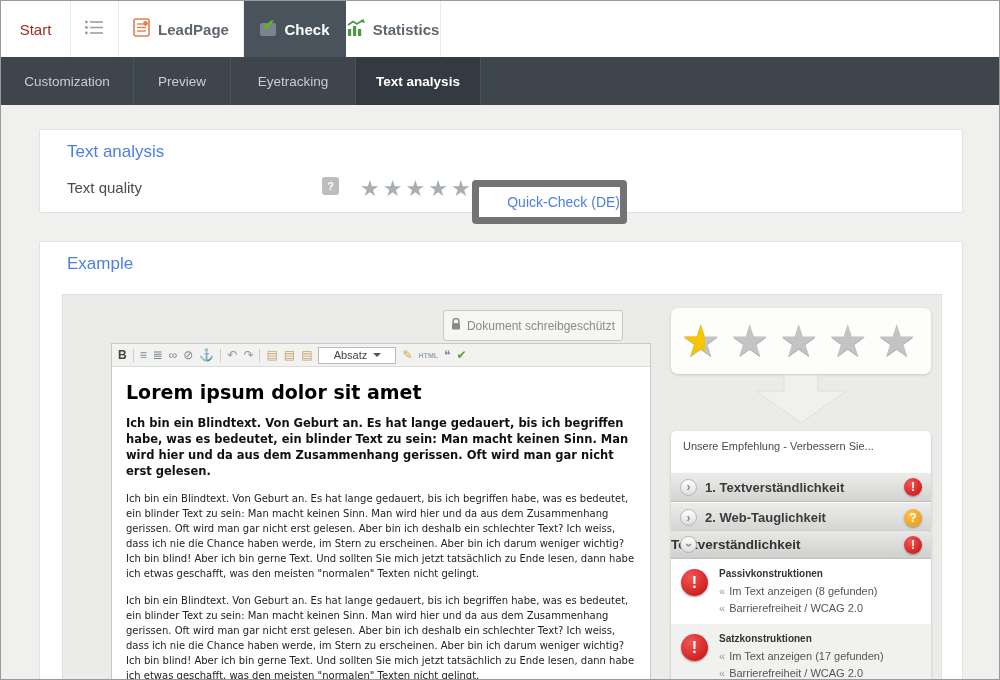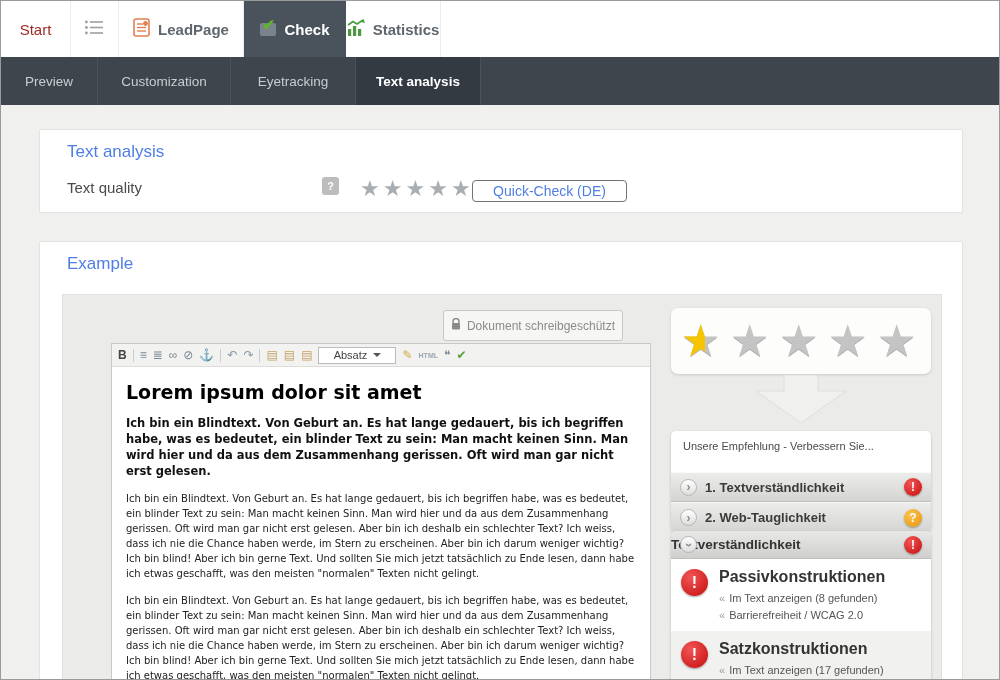--- a/index.html
+++ b/index.html
@@ -31,23 +31,23 @@
   
   .card { position:absolute; left:38px; width:924px; background:#fff; border:1px solid #e2e2e0; border-radius:2px; }
   .card1 { top:128px; height:84px; }
   .card2 { top:240px; height:440px; }
   .card-title { position:absolute; left:27px; top:12px; font-size:17px; color:#4f7ee3; }
 
   .tq-label { position:absolute; left:27px; top:49px; font-size:15px; color:#4a4a4a; }
   .help-badge { position:absolute; left:282px; top:47px; width:17px; height:18px; background:#bdbdbd; border-radius:3px;
                 color:#fff; font-size:11px; font-weight:bold; display:flex; align-items:center; justify-content:center; cursor:pointer; }
   .small-stars { position:absolute; left:320px; top:46px; font-size:22px; color:#a9aeb3; letter-spacing:3px; }
-  .quickcheck-btn { position:absolute; left:432px; top:50px; width:155px; height:22px; background:#fff;
-                    border:1px solid #737373; border-radius:4px; color:#4f7ee3; font-size:14px;
-                    display:flex; align-items:center; justify-content:center; cursor:pointer; }
+  .quickcheck-btn { position:absolute; left:432px; top:50px; width:155px; height:44px; background:#fff;
+                    border:7px solid #737373; border-radius:4px; color:#4f7ee3; font-size:14px;
+                    display:flex; align-items:center; justify-content:flex-end; cursor:pointer; }
 
   
   .example-area { position:absolute; left:22px; top:52px; width:880px; height:388px; background:#ebebe9;
                   border:1px solid #e0e0de; overflow:hidden; }
   .lock-btn { position:absolute; left:380px; top:15px; width:180px; height:31px; background:#f6f6f4;
               border:1px solid #c8c8c6; border-radius:3px; color:#8b8b89; font-size:12px;
               display:flex; align-items:center; justify-content:center; gap:6px; cursor:pointer; }
 
   
   .editor { position:absolute; left:48px; top:48px; width:540px; height:340px; background:#fff; border:1px solid #c9c9c7; }
@@ -104,21 +104,21 @@
               box-shadow:0 1px 3px rgba(0,0,0,0.2); overflow:hidden; }
   .tv-header { position:relative; height:28px; background:linear-gradient(#e8e8e6,#cfcfcd);
                border-bottom:1px solid #bfbfbd; display:flex; align-items:center; }
   .tv-header .title { font-size:13.5px; font-weight:bold; color:#333; }
   .tv-item { position:relative; padding:9px 10px 8px 48px; min-height:64px; }
   .tv-item.alt { background:#f1f1ef; }
   .err-circle { position:absolute; left:10px; top:10px; width:27px; height:27px; border-radius:50%;
                 background:radial-gradient(circle at 35% 30%, #f25555, #c40d0d); color:#fff; font-size:16px;
                 font-weight:bold; display:flex; align-items:center; justify-content:center;
                 box-shadow:0 1px 2px rgba(0,0,0,0.35); }
-  .tv-title { font-size:16px; font-weight:bold; color:#333; margin-bottom:4px; }
+  .tv-title { font-size:10px; font-weight:bold; color:#333; margin-bottom:4px; }
   .tv-link { font-size:11px; color:#555; line-height:1.5; cursor:pointer; }
   .tv-link .laquo { color:#999; margin-right:4px; }
 </style>
 </head>
 <body>
 
 <div class="screen">
 
   <div class="topbar">
     <div class="toptab start">
@@ -167,25 +167,25 @@
           <polyline points="1,6 6,2.5 10,5 16,1" fill="none" stroke="#4a9b3f" stroke-width="1.6"></polyline>
           <polygon points="16.8,0 17.8,4 13.8,3" fill="#4a9b3f"></polygon>
         </svg>
       </span>
       <span>Statistics</span>
     </div>
     <div class="toptab spacer"></div>
   </div>
 
   <div class="subnav">
+    <div class="subtab w2">
+        <span>Customization</span>
+      </div>
     <div class="subtab w1">
         <span>Preview</span>
-      </div>
-    <div class="subtab w2">
-        <span>Customization</span>
       </div>
     <div class="subtab w3">
         <span>Eyetracking</span>
       </div>
     <div class="subtab w4 active">
         <span>Text analysis</span>
       </div>
   </div>
 
   <div class="card card1">

